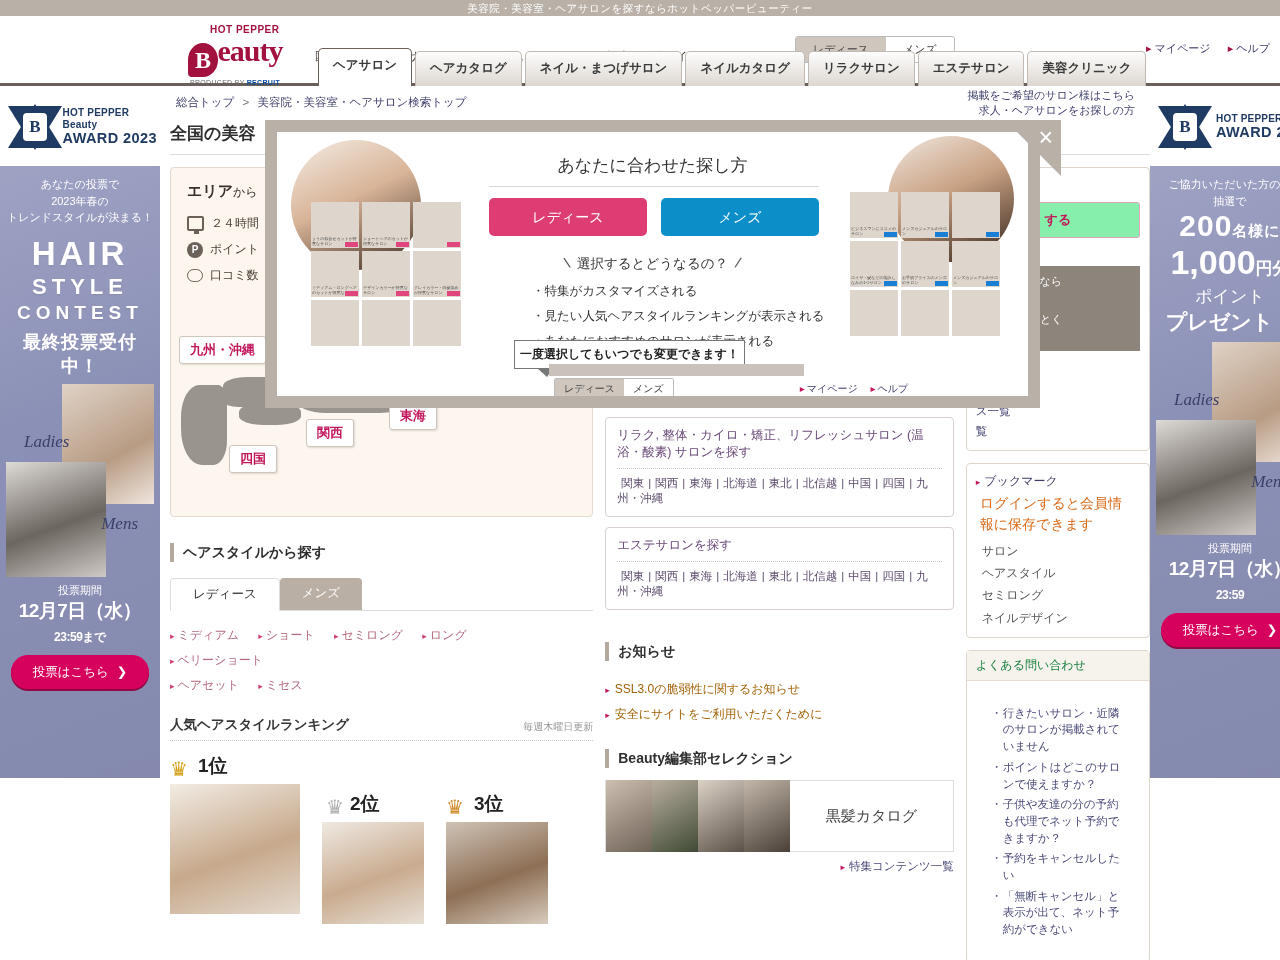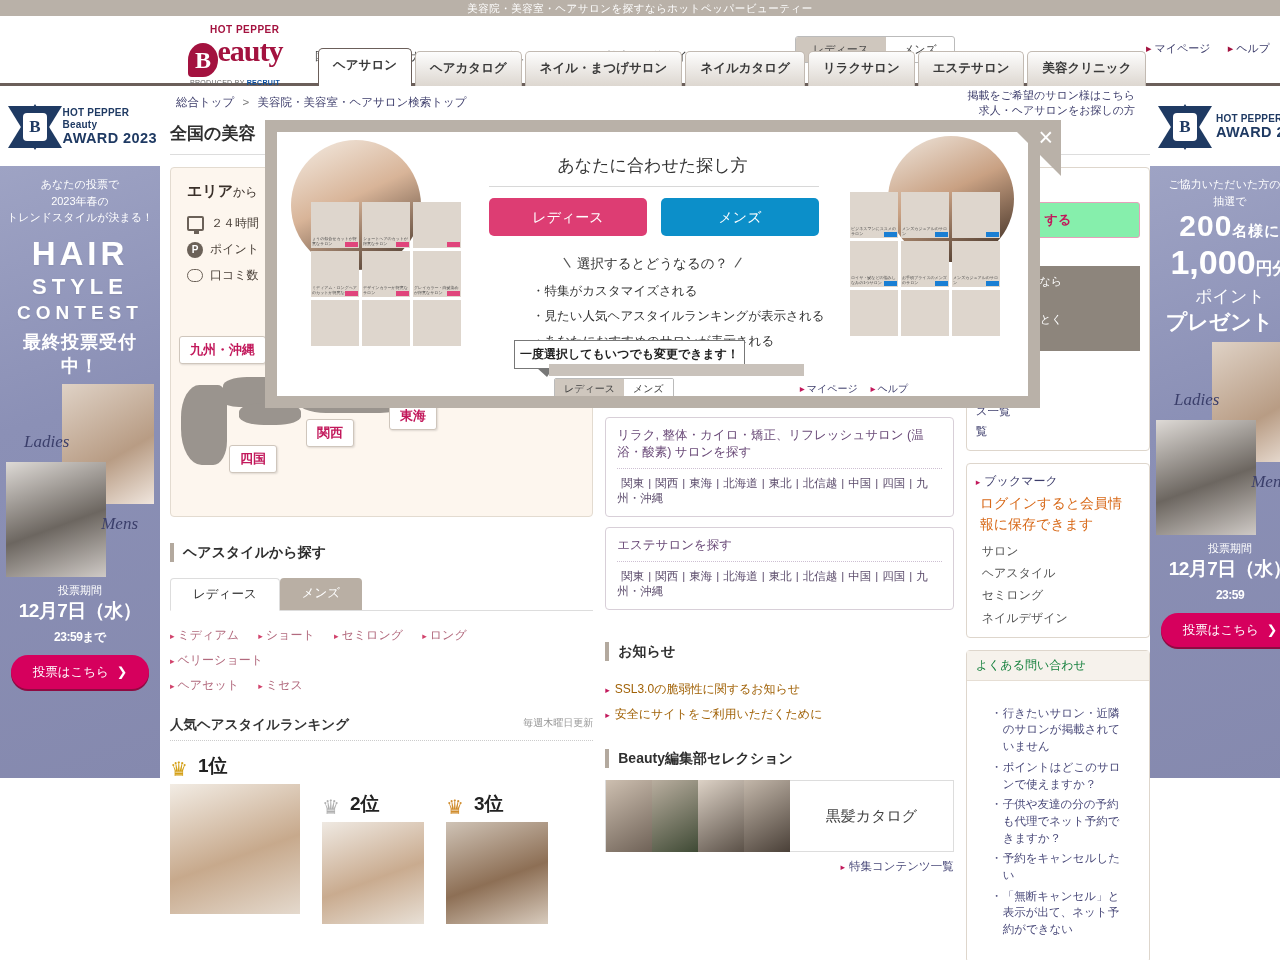--- a/index.html
+++ b/index.html
@@ -122,21 +122,21 @@
   .sechead { font-size:14px; font-weight:bold; color:#2f2f2f; border-left:4px solid #b3a99e;
              padding-left:9px; line-height:1.35; margin:26px 0 16px; }
   .tabs { display:flex; border-bottom:1px solid #ddd; }
   .tabs div { padding:7px 22px; font-size:12.5px; border-radius:4px 4px 0 0; }
   .tabs .on { background:#fff; border:1px solid #ddd; border-bottom:1px solid #fff; margin-bottom:-1px; color:#333; }
   .tabs .off { background:#b9afa4; color:#fff; }
   .stylelinks { margin-top:12px; font-size:12px; line-height:2.1; }
   .stylelinks a { color:#b26a7e; margin-right:16px; text-decoration:none; white-space:nowrap; }
   .stylelinks a:before { content:"\25B8"; color:#d1416b; margin-right:3px; font-size:9px; }
   .rankhead { margin-top:18px; padding-bottom:6px; border-bottom:1px dotted #ccc;
-              display:flex; justify-content:space-between; }
+              display:flex; justify-content:space-between; align-items:flex-end; }
   .rankhead b { font-size:13.5px; color:#333; }
   .rankhead span { font-size:10px; color:#999; }
   .ranks { display:flex; margin-top:12px; }
   .rank { margin-right:22px; }
   .rank .cap { display:flex; align-items:center; font-size:19px; font-weight:bold; color:#222; }
   .crown { width:22px; height:15px; margin-right:6px; position:relative; }
   .crown:before { content:"\265B"; font-size:20px; line-height:15px; }
   .c-gold:before { color:#d4a017; } .c-sil:before { color:#b0b0b0; } .c-brz:before { color:#d08c2c; }
   .rank .ph { margin-top:5px; background:#ddd4cb; }
   .r1 .ph { width:130px; height:130px; background:linear-gradient(160deg,#f2ece4,#c7a98c 55%,#e4d9cd); }
@@ -425,21 +425,21 @@
         <span>毎週木曜日更新</span>
       </div>
       <div class="ranks">
         <div class="rank r1">
           <div class="cap">
               <span class="crown c-gold"></span>
             <span>1位</span>
             </div>
           <div class="ph"></div>
         </div>
-        <div class="rank r2" style="padding-top:38px;">
+        <div class="rank r2" style="padding-top:38px;text-align:right;">
           <div class="cap">
               <span class="crown c-sil"></span>
             <span>2位</span>
             </div>
           <div class="ph"></div>
         </div>
         <div class="rank r3" style="padding-top:38px;">
           <div class="cap">
               <span class="crown c-brz"></span>
             <span>3位</span>

